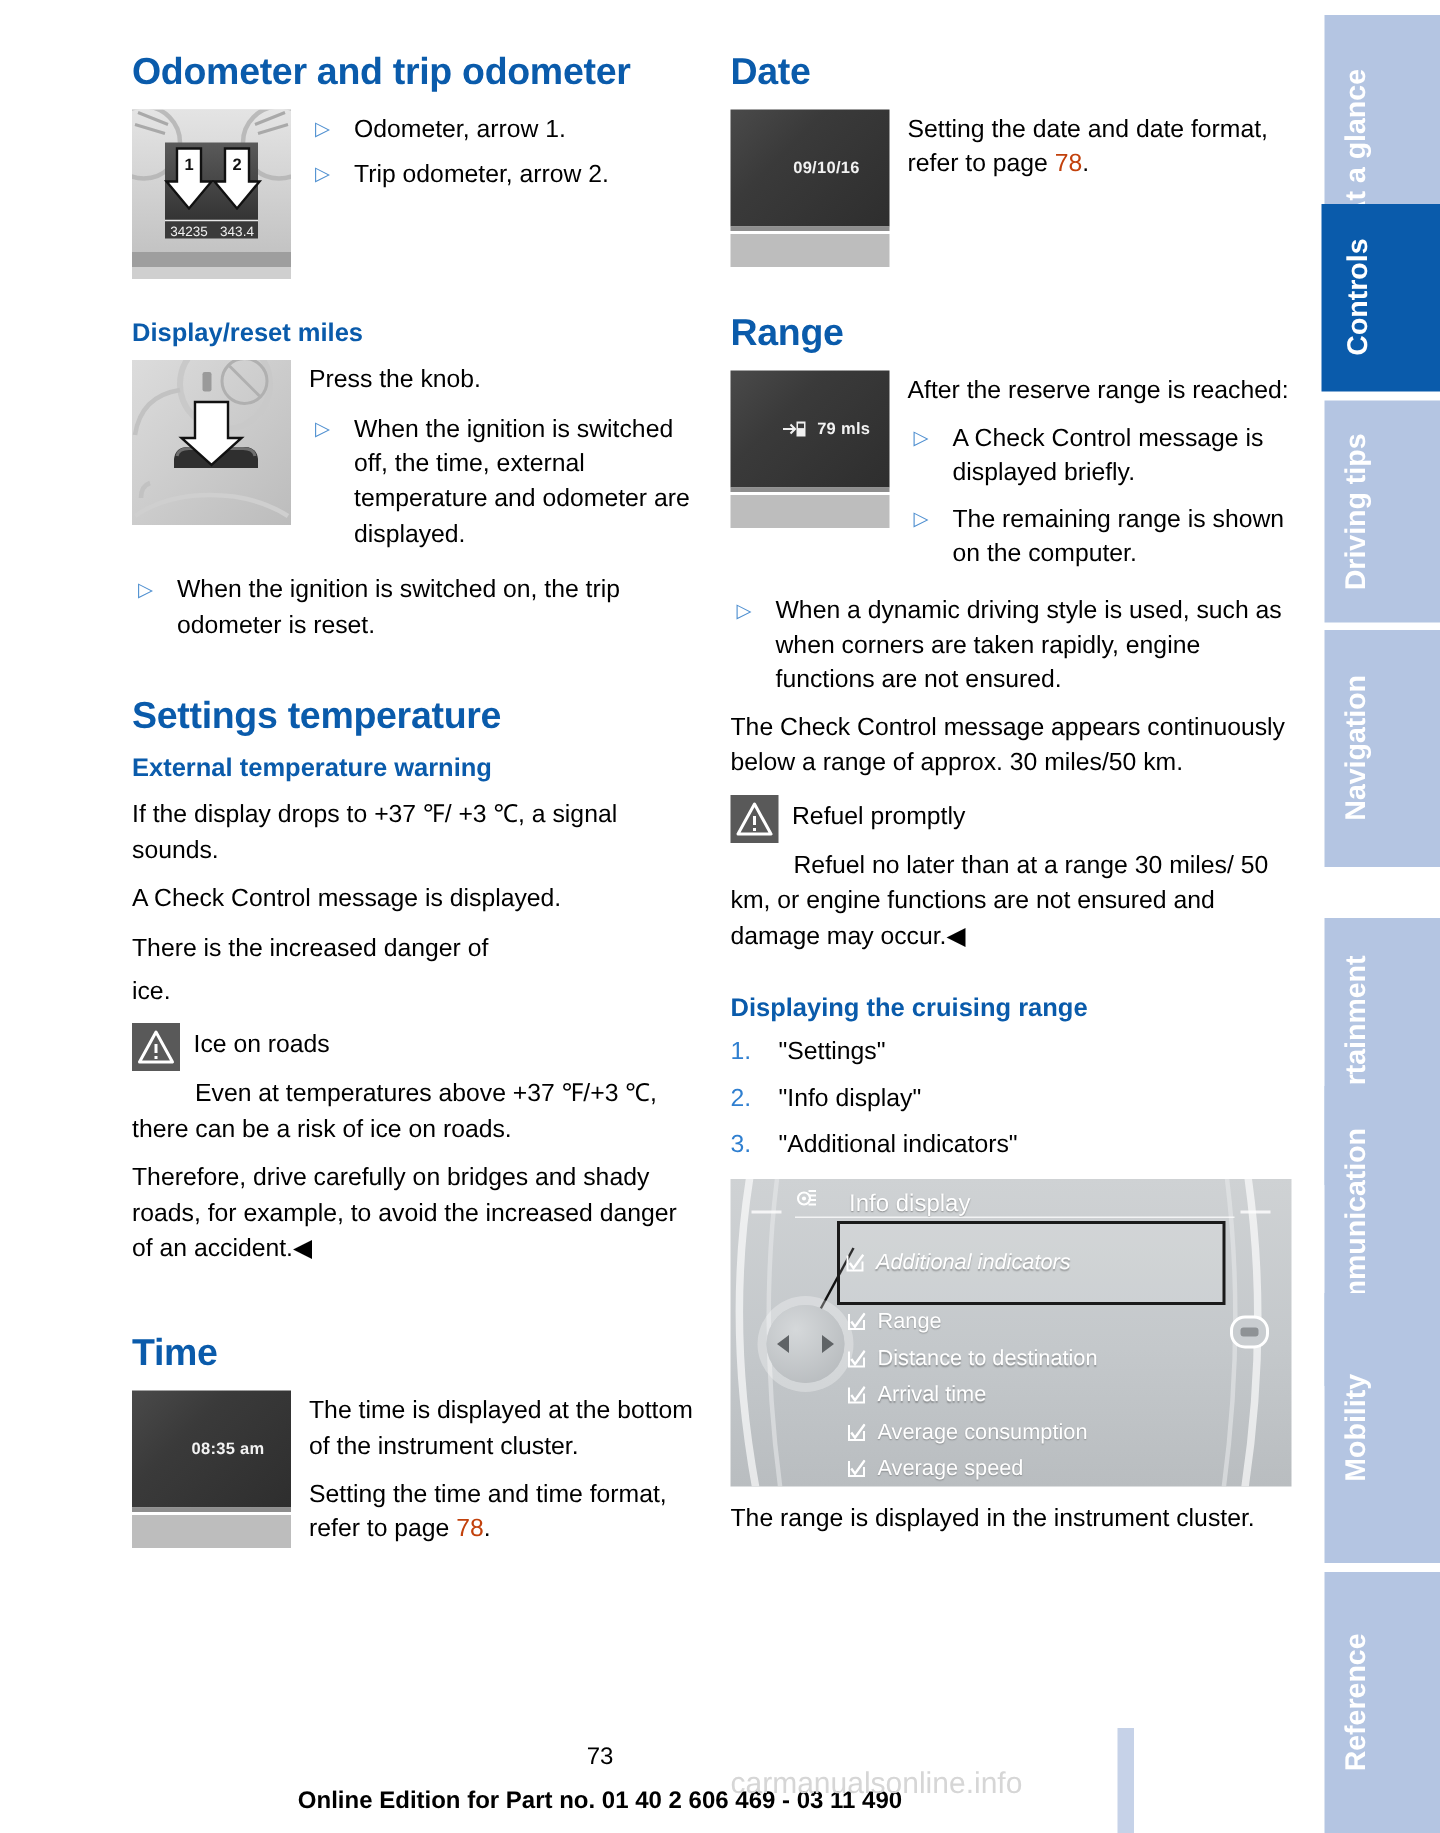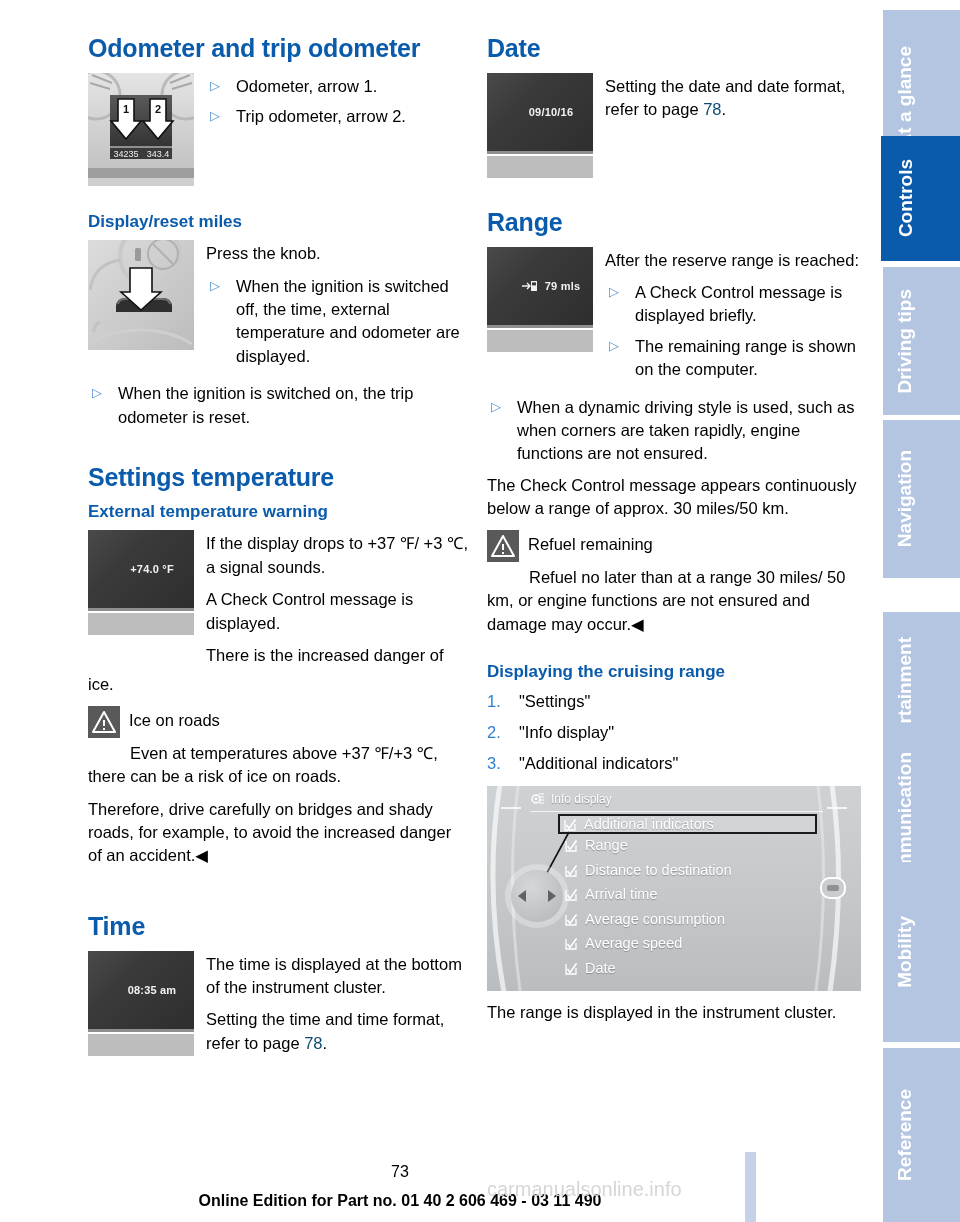--- a/index.html
+++ b/index.html
@@ -55,21 +55,21 @@
     font-size:17px;
     font-weight:bold;
     margin:0 0 8px 0;
     line-height:1.2;
   }
   p.body {
     font-size:16.5px;
     line-height:1.42;
     margin:0 0 9px 0;
   }
-  .link { color:#0c4a6e; }
+  .link { color:#c2410c; }
 
   
   ul.bl { list-style:none; margin:0 0 8px 0; padding:0; }
   ul.bl li {
     position:relative;
     padding-left:30px;
     font-size:16.5px;
     line-height:1.42;
     margin-bottom:7px;
   }
@@ -139,40 +139,41 @@
 
   
   .idrive {
     width:374px; height:205px;
     margin-top:6px; margin-bottom:10px;
     background:linear-gradient(180deg,#cfd2d4 0%,#c4c8cb 55%,#b9bdc0 100%);
     position:relative; overflow:hidden;
   }
   .idrive .hdr {
     position:absolute; left:43px; top:6px; right:38px;
-    display:flex; align-items:flex-start; gap:6px;
-    color:#ffffff; font-size:12px;
+    display:flex; align-items:flex-end; gap:21px;
+    color:#ffffff; font-size:16px;
     text-shadow:0 1px 1px rgba(0,0,0,.35);
   }
   .idrive .hdrline {
     position:absolute; left:43px; right:38px; top:25px; height:1px;
     background:rgba(255,255,255,.75);
   }
   .idrive .menu { position:absolute; left:78px; top:30px; right:46px; }
   .idrive .mi {
     display:flex; align-items:center; gap:8px;
     color:#ffffff; font-size:14.5px; height:15.6px;
     margin-bottom:9px;
     text-shadow:0 1px 1px rgba(0,0,0,.28);
   }
   .idrive .mi.selected {
     outline:2px solid #1a1a1a;
     background:rgba(255,255,255,.12);
-    padding:0 4px; margin-left:-5px; margin-bottom:5px;
+    padding:18px 4px; margin-left:-5px; margin-bottom:5px;
     height:auto;
+    font-style:italic;
   }
   .chk { width:12px; height:12px; flex:0 0 12px; position:relative; }
   .knobcircle {
     position:absolute; left:24px; top:84px; width:52px; height:52px;
     border-radius:50%;
     background:radial-gradient(circle at 38% 32%,#d5d8da,#b2b6b9);
     box-shadow:0 0 0 6px rgba(255,255,255,.30);
     display:flex; align-items:center; justify-content:center; gap:13px;
   }
 
@@ -306,28 +307,20 @@
       <li>
         <span class="bullet">▷</span>
         <span>When the ignition is switched on, the trip odometer is reset.</span>
       </li>
     </ul>
 
     <h1 class="sec" style="margin-top:34px;">Settings temperature</h1>
     <h2 class="sub">External temperature warning</h2>
 
     <div class="figrow">
-      <div class="clusterimg">
-        <div class="cluster-dark">
-          <span>+74.0 °F</span>
-        </div>
-        <div class="cluster-sep"></div>
-        <div class="cluster-sep2"></div>
-        <div class="cluster-light"></div>
-      </div>
       <div class="txt">
         <p class="body">If the display drops to +37 ℉/ +3 ℃, a signal sounds.</p>
         <p class="body">A Check Control message is displayed.</p>
         <p class="body">There is the increased danger of</p>
       </div>
     </div>
     <p class="body">ice.</p>
 
     <div class="warn">
       <div class="warnhead">
@@ -428,21 +421,21 @@
 
     <div class="warn">
       <div class="warnhead">
         <div class="warnicon">
           <svg width="26" height="26" viewBox="0 0 26 26">
             <path d="M13 3 L24 23 L2 23 Z" fill="none" stroke="#ffffff" stroke-width="2" stroke-linejoin="round"></path>
             <rect x="12" y="11" width="2" height="6" fill="#ffffff"></rect>
             <rect x="12" y="19" width="2" height="2" fill="#ffffff"></rect>
           </svg>
         </div>
-        <div class="wtitle">Refuel remaining</div>
+        <div class="wtitle">Refuel promptly</div>
       </div>
       <p class="body firstline">Refuel no later than at a range 30 miles/ 50 km, or engine functions are not ensured and damage may occur.◀</p>
     </div>
 
     <h2 class="sub" style="margin-top:26px;">Displaying the cruising range</h2>
     <ol class="nl">
       <li>
         <span class="num">1.</span>
         <span>"Settings"</span>
       </li>

